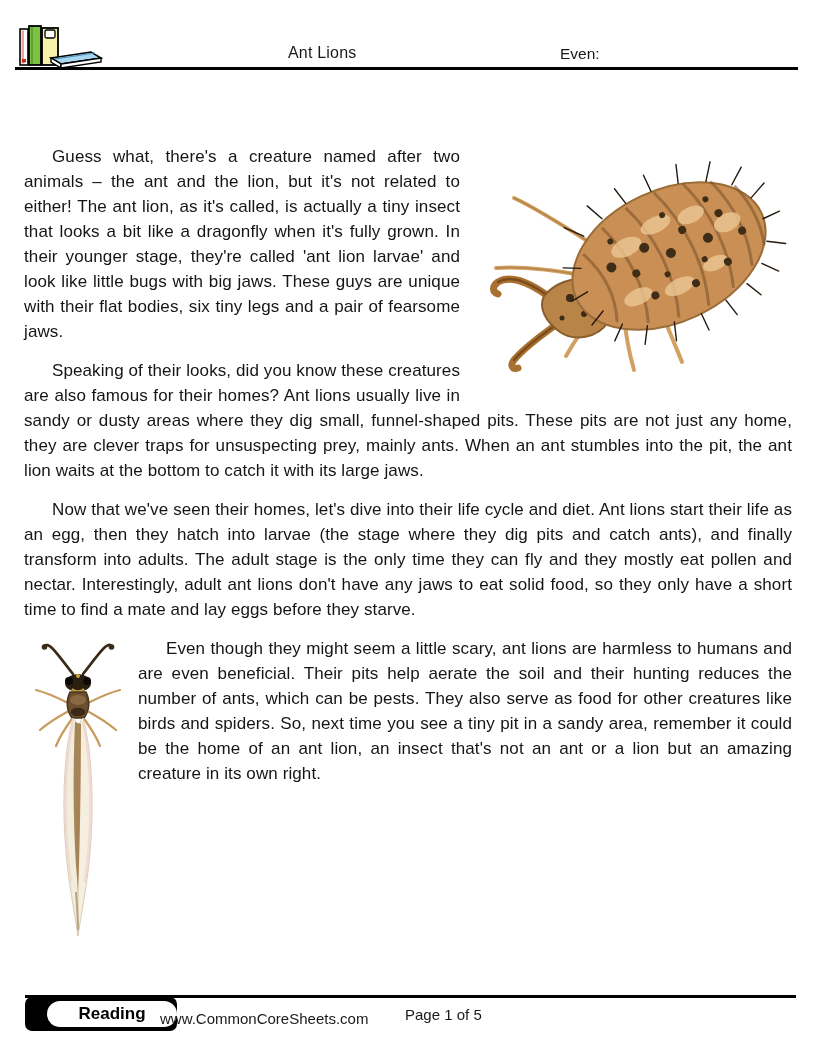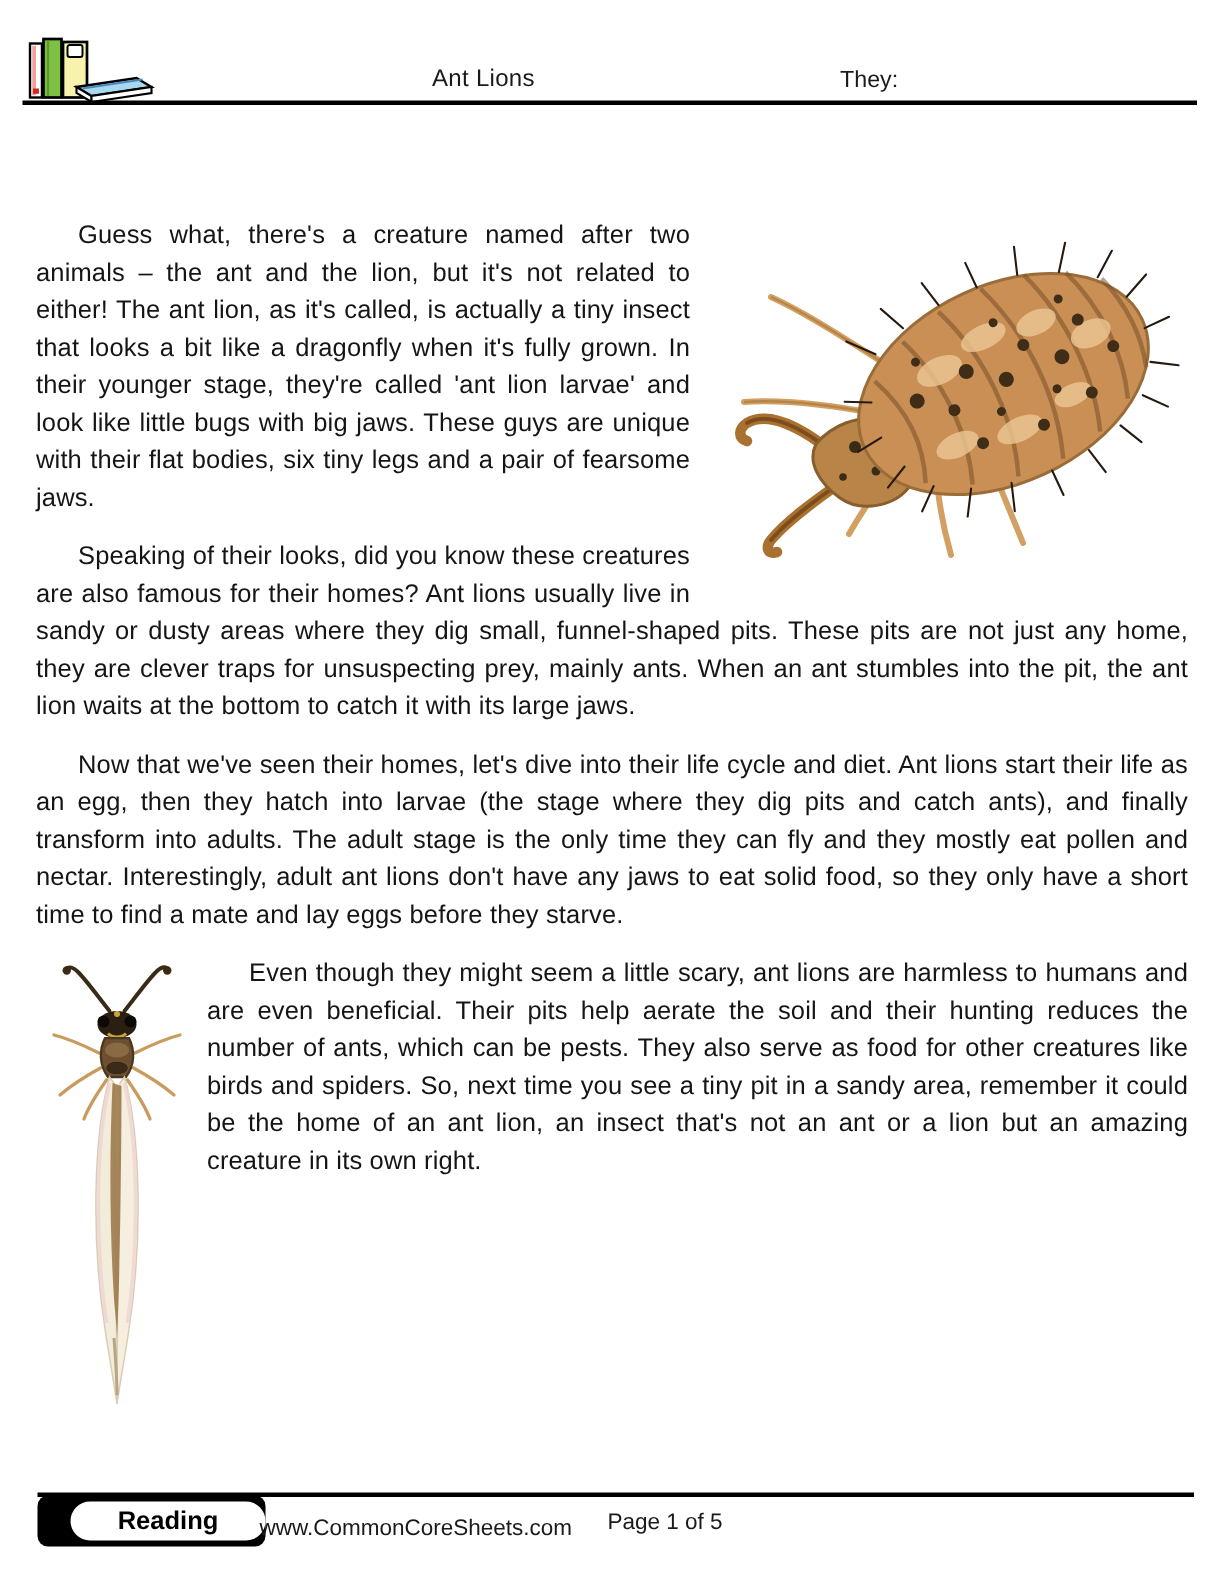--- a/index.html
+++ b/index.html
@@ -62,21 +62,21 @@
     position: absolute; left: 25px; top: 2px;
     width: 152px; height: 34px;
     background: #000000; border-radius: 7px;
     display: flex; align-items: center; justify-content: flex-end;
   }
   .badge-pill {
     width: 130px; height: 26px; background: #ffffff; border-radius: 13px;
     display: flex; align-items: center; justify-content: center;
   }
   .badge-pill span { font-size: 17px; font-weight: bold; color: #000; }
-  .site-text { position: absolute; left: 173px; top: 15px; font-size: 15px; color: #1a1a1a; }
+  .site-text { position: absolute; left: 160px; top: 15px; font-size: 15px; color: #1a1a1a; }
   .page-indicator { position: absolute; left: 405px; top: 11px; font-size: 15px; color: #1a1a1a; text-align: right; }
 </style>
 </head>
 <body>
 
 <div class="page">
 
   <div class="header">
     <svg class="logo" viewBox="0 0 88 46" aria-hidden="true">
 
@@ -89,21 +89,21 @@
 
       <rect x="25" y="6" width="16" height="37" fill="#f7f3ac" stroke="#000" stroke-width="1.8"></rect>
       <rect x="28" y="8" width="10" height="8" rx="1.5" fill="#ffffff" stroke="#000" stroke-width="1.3"></rect>
 
       <polygon points="34,36 74,30 84,36 44,42" fill="#a8d8f0" stroke="#000" stroke-width="1.6"></polygon>
       <polygon points="34,36 44,42 44,46 34,40" fill="#ffffff" stroke="#000" stroke-width="1.4"></polygon>
       <polygon points="44,42 84,36 84,40 44,46" fill="#ffffff" stroke="#000" stroke-width="1.4"></polygon>
       <line x1="38" y1="37" x2="78" y2="31" stroke="#4a88b8" stroke-width="1.2"></line>
     </svg>
     <div class="header-title">Ant Lions</div>
-    <div class="name-label">They:</div>
+    <div class="name-label">Even:</div>
     <div class="header-rule"></div>
   </div>
 
   <div class="content">
 
     <figure class="larva" aria-label="ant lion larva with large jaws">
       <svg viewBox="0 0 318 230" aria-hidden="true">
         <g>
 
           <g stroke="#d3a063" stroke-width="4" stroke-linecap="round" fill="none">

